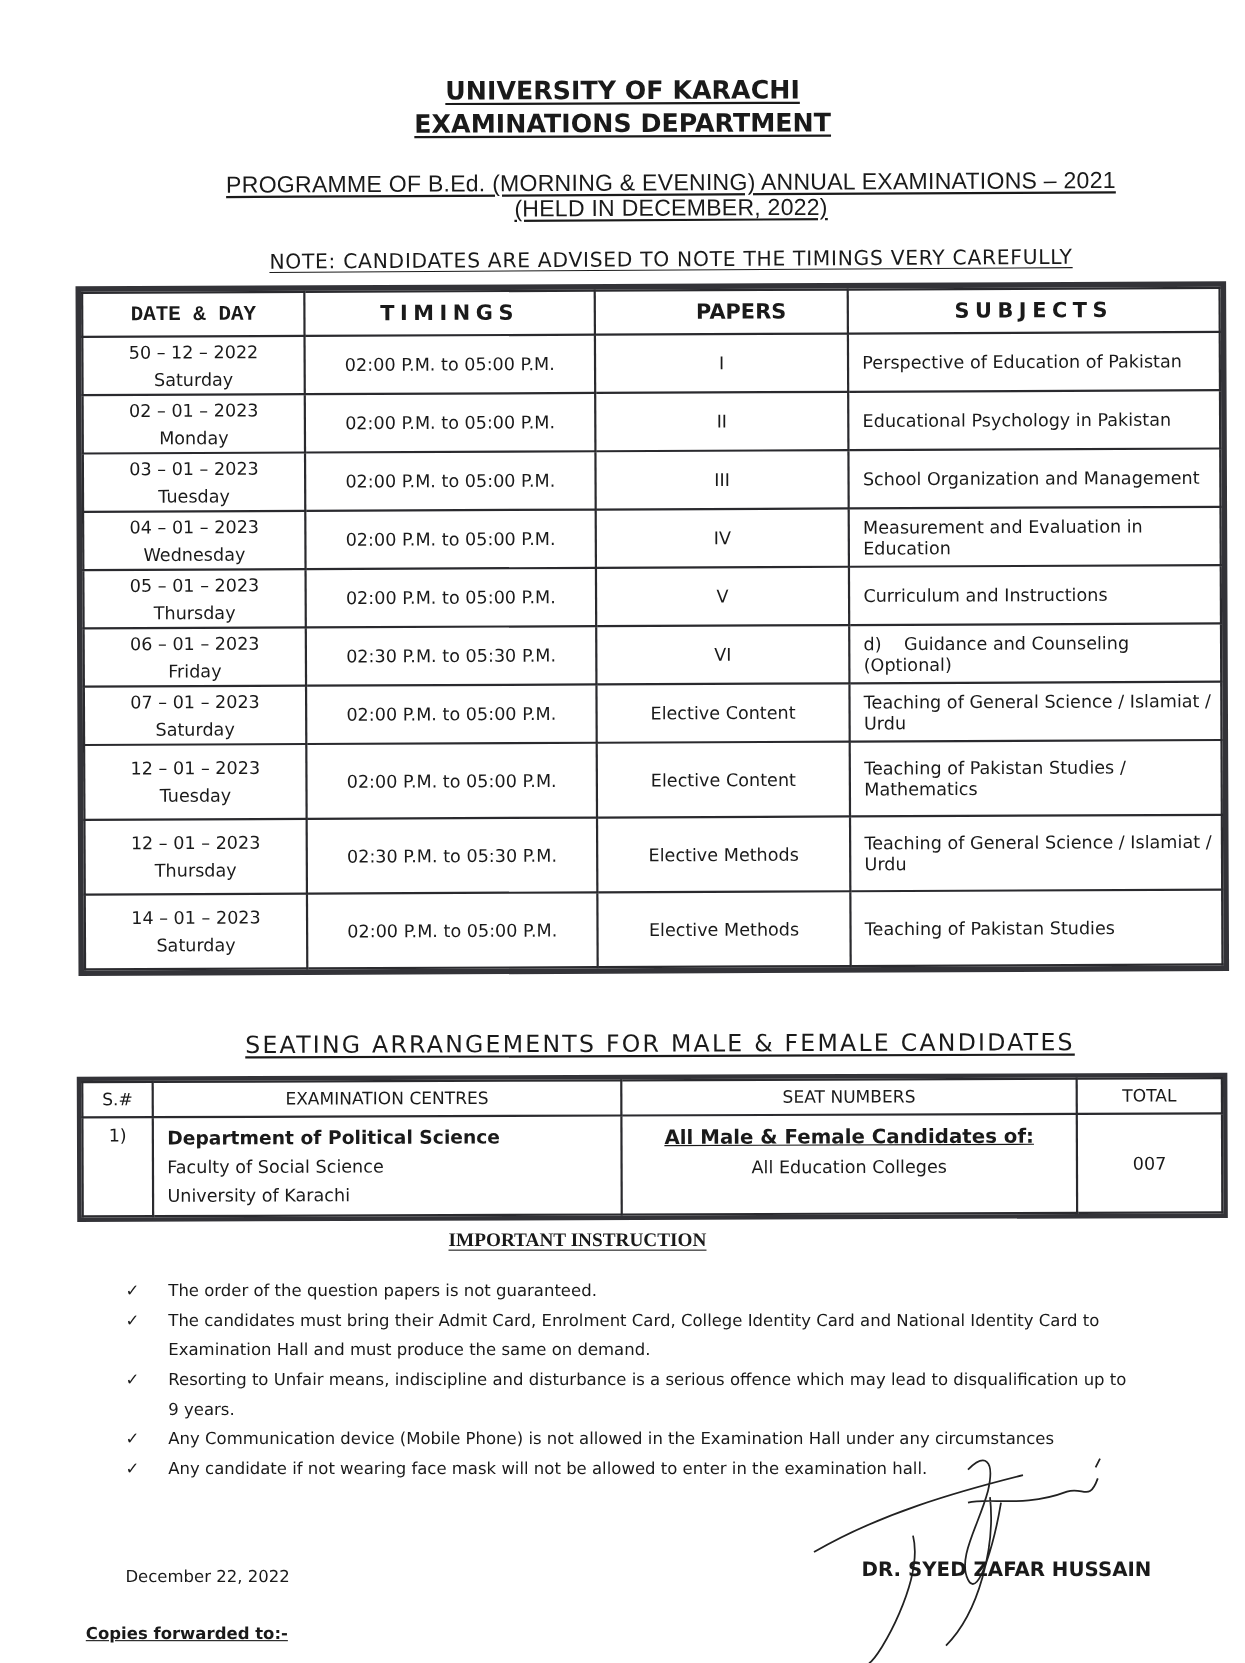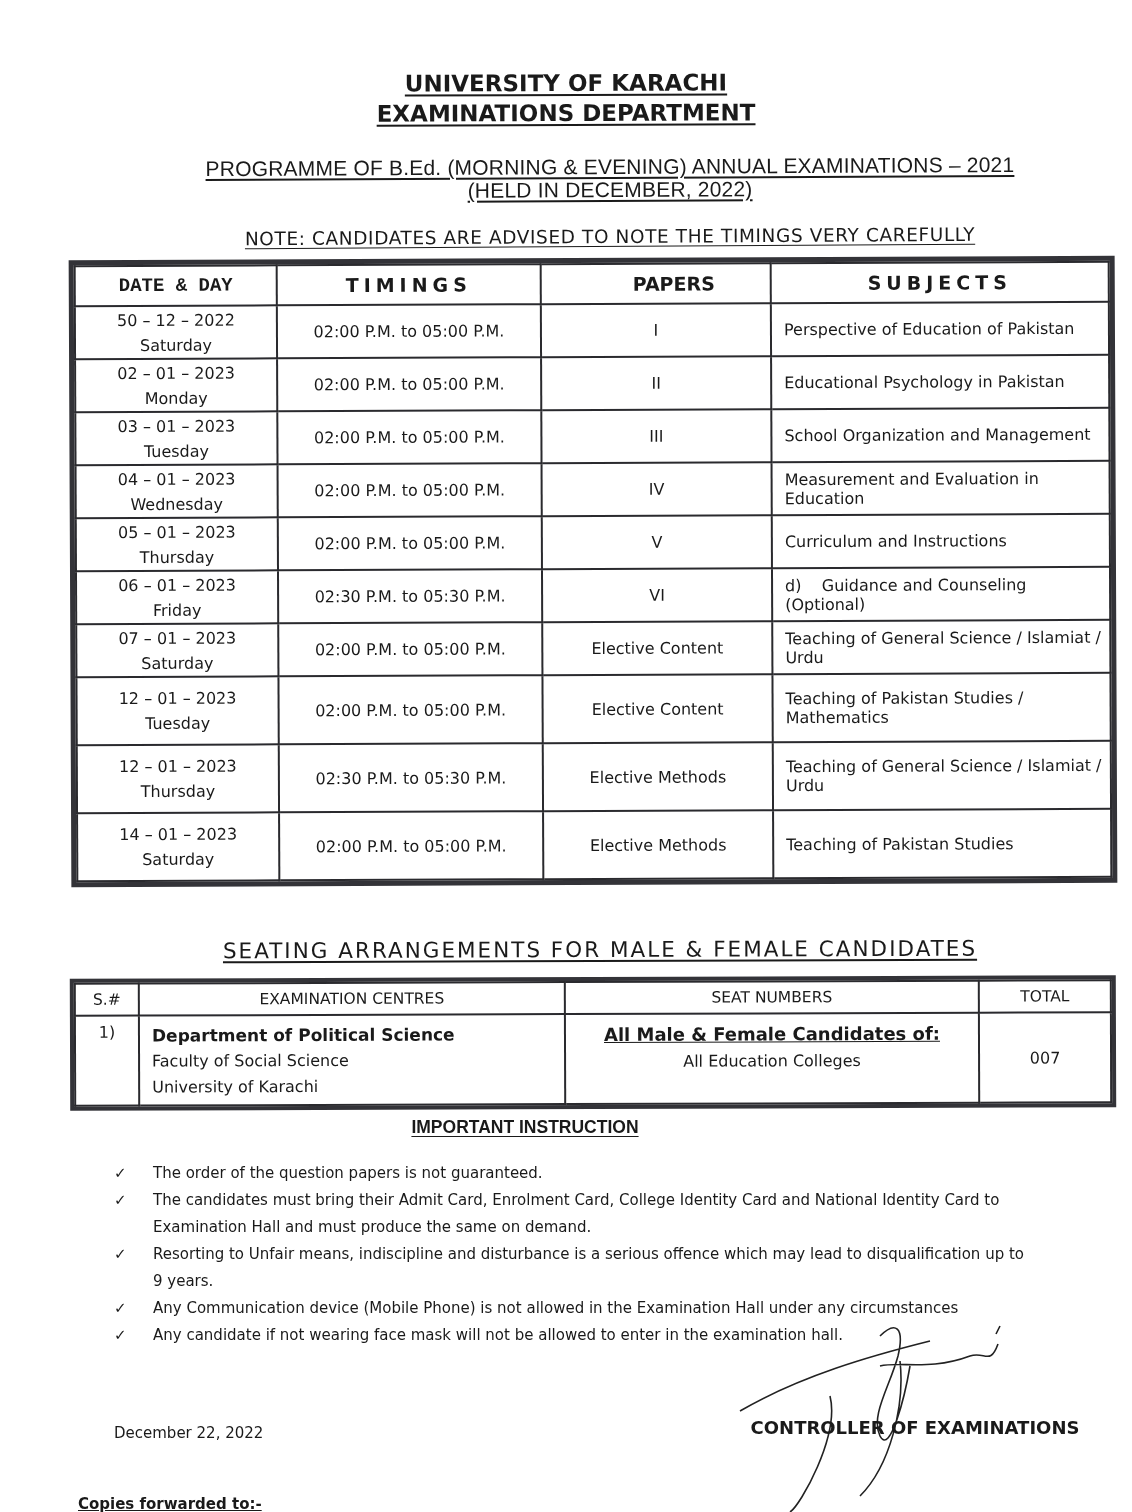--- a/index.html
+++ b/index.html
@@ -69,36 +69,36 @@
     .seat th { height: 28px; text-align: center; vertical-align: middle; font-size: 15.5px; }
     .seat td.sno { text-align: center; padding-top: 6px; width: 60px; }
     .seat td.centre { padding: 6px 12px 4px 12px; line-height: 26px; width: 400px; }
     .seat td.centre .b { font-weight: bold; font-size: 17px; }
     .seat td.seatnums { text-align: center; padding-top: 6px; line-height: 27px; width: 410px; }
     .seat td.seatnums .b { font-weight: bold; font-size: 18px; text-decoration: underline; }
     .seat td.total { text-align: center; vertical-align: middle; margin-left: 20px; }
 
     .h-imp {
       position: absolute; top: 1115px; left: 0; width: 1050px; text-align: center;
-      font-family: Liberation Sans, sans-serif; font-size: 17.5px; font-weight: bold; line-height: 24px;
+      font-family: Liberation Serif, serif; font-size: 17.5px; font-weight: bold; line-height: 24px;
     }
     .h-imp span { text-decoration: underline; text-underline-offset: 3px; }
 
     .instr { position: absolute; top: 1160px; left: 110px; width: 920px; }
     .instr .item { display: flex; font-family: "DejaVu Sans", sans-serif; font-size: 15px; line-height: 27px; }
     .instr .tick { width: 43px; flex: none; text-align: left; padding-left: 4px; box-sizing: border-box; }
     .instr .txt { flex: 1; }
 
     .date-footer {
       position: absolute; top: 1424px; left: 78px;
       font-family: "DejaVu Sans", sans-serif; font-size: 15px; margin-left: 36px;
     }
     .copies {
       position: absolute; top: 1476px; left: 78px;
-      font-family: "DejaVu Sans", sans-serif; font-size: 15px; font-weight: bold; text-decoration: underline; margin-top: 19px;
+      font-family: "DejaVu Sans", sans-serif; font-size: 15px; font-weight: bold; text-decoration: underline;
     }
     .sign-name {
       position: absolute; top: 1416px; left: 720px; width: 390px; text-align: center;
       font-family: "DejaVu Sans", sans-serif; font-weight: bold; font-size: 18px; line-height: 24px;
     }
     .signature { position: absolute; top: 1316px; left: 730px; width: 300px; height: 196px; }
   </style>
 </head>
 <body>
 
@@ -281,14 +281,14 @@
   </div>
 
 <div class="date-footer">December 22, 2022</div>
 <div class="copies">Copies forwarded to:-</div>
 
 <svg class="signature" viewBox="0 0 300 196">
   <path d="M10 95 C 70 60, 140 40, 200 25 M 150 20 C 165 5, 175 10, 168 40 C 160 70, 140 100, 150 120 C 160 140, 175 80, 180 50 M 150 50 C 170 45, 200 55, 240 40 C 255 35, 260 50, 268 28 M 266 18 L 270 10 M 100 80 C 110 120, 70 190, 60 196 M 170 45 C 175 90, 160 150, 130 180" fill="none" stroke="#222" stroke-width="1.6"></path>
 </svg>
 
 <div class="sign-name">
-  <div>CONTROLLER OF EXAMINATIONS</div>
+  <div>DR. SYED ZAFAR HUSSAIN</div>
 </div>
 
 </body></html>

